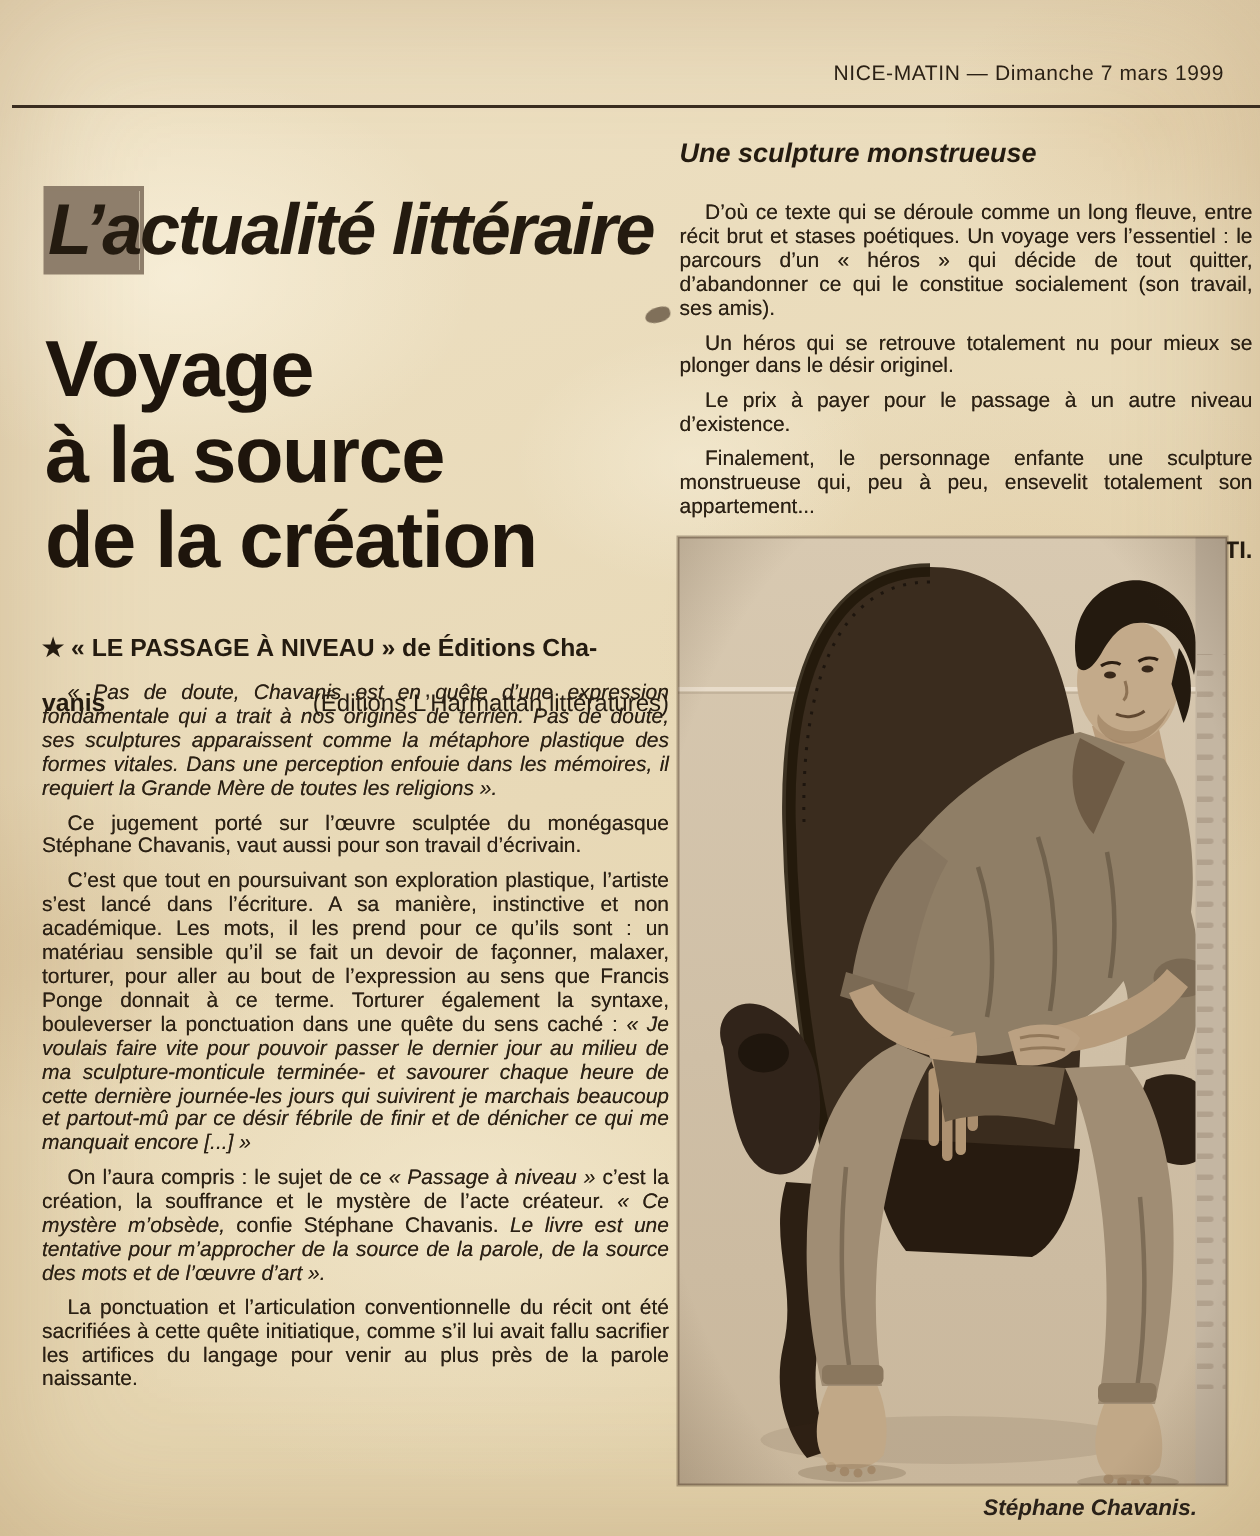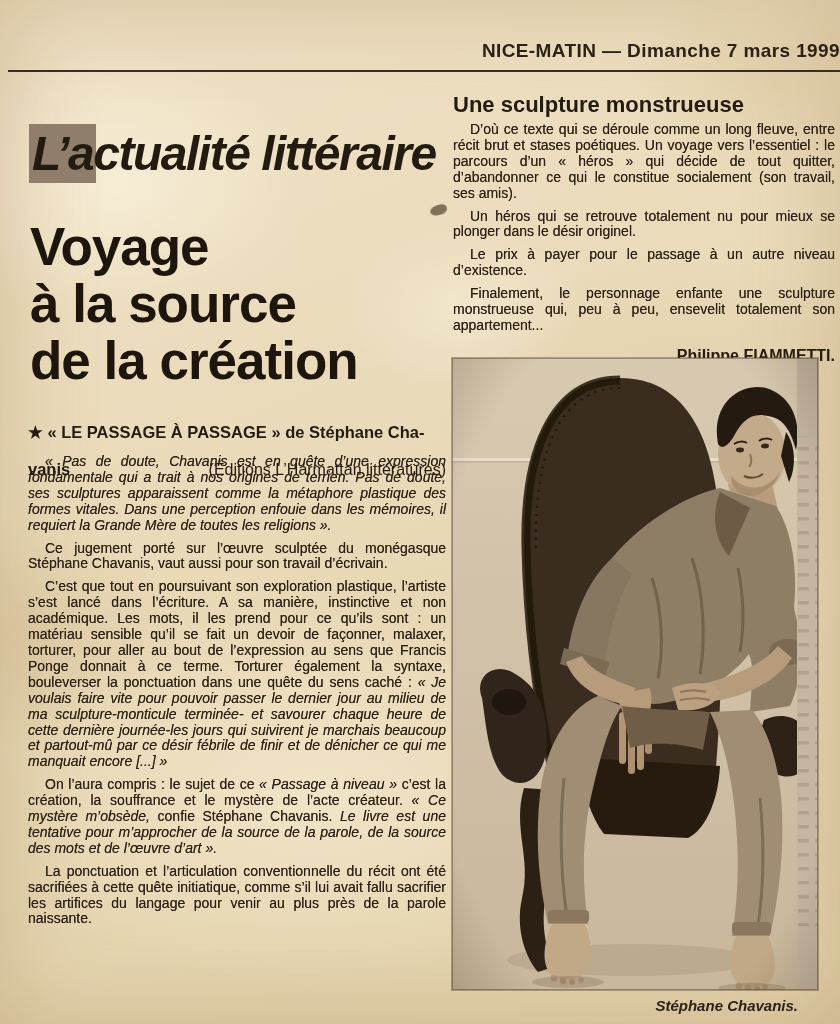--- a/index.html
+++ b/index.html
@@ -11,42 +11,42 @@
       radial-gradient(ellipse 320px 220px at 14% 18%, rgba(255,249,232,.55), transparent 62%),
       radial-gradient(ellipse 420px 300px at 82% 42%, rgba(213,186,143,.32), transparent 60%),
       radial-gradient(ellipse 520px 320px at 38% 78%, rgba(251,243,221,.5), transparent 60%),
       radial-gradient(ellipse 240px 170px at 92% 8%, rgba(209,178,132,.3), transparent 60%),
       radial-gradient(ellipse 260px 190px at 4% 62%, rgba(206,180,138,.34), transparent 60%),
       radial-gradient(ellipse 200px 140px at 55% 30%, rgba(255,250,235,.35), transparent 60%),
       linear-gradient(160deg,#eee1c4,#e2d1aa);
     box-shadow: inset 0 0 95px rgba(148,108,58,.30);
   }
   
-  .masthead{position:absolute;top:40px;right:0;font-size:19px;font-weight:bold;
+  .masthead{position:absolute;top:40px;right:24px;font-size:14px;font-weight:normal;
     letter-spacing:.4px;color:#2b2115;white-space:nowrap;}
   .mast-rule{position:absolute;top:70px;left:8px;width:832px;height:2px;background:#3a2d20;}
   
   .rubric{position:absolute;left:32px;top:126px;font-style:italic;font-weight:bold;
     font-size:48px;letter-spacing:-1.5px;color:#241b10;white-space:nowrap;}
   .rub-hl{background:#8e7e6b;box-shadow:0 0 0 3px #8e7e6b;}
   
   .headline{position:absolute;left:30px;top:218px;font-family:Liberation Sans, sans-serif;
     font-weight:bold;font-size:53px;line-height:57px;letter-spacing:-1px;color:#1e150c;}
   
   .bookref{position:absolute;left:28px;top:422px;width:418px;font-size:16.5px;
     line-height:21px;font-weight:bold;color:#241b10;}
   .bookref .l2{display:flex;justify-content:space-between;align-items:flex-end;}
   .bookref .ed{font-weight:normal;font-size:16px;margin-top:16px;}
   
   .col-left{position:absolute;left:28px;top:454px;width:418px;}
   .para{margin:0 0 7px 0;font-size:14px;line-height:15.9px;text-align:justify;
     text-indent:17px;color:#2a2014;text-shadow:0 0 .3px rgba(45,33,20,.7);}
   .para .it{font-style:italic;}
   .col-right{position:absolute;left:453px;top:92px;width:382px;}
-  .side-head{font-size:22px;font-weight:bold;margin:0 0 4px 0;color:#241b10;}
+  .side-head{font-size:18px;font-weight:bold;margin:0 0 21px 0;color:#241b10;font-style:italic;}
   .byline{text-align:right;font-weight:bold;font-size:16px;margin-top:13px;color:#241b10;}
   
   .photo{position:absolute;left:452px;top:358px;width:366px;height:632px;
     box-shadow:0 0 0 1px rgba(86,66,44,.4), 0 0 14px rgba(120,90,50,.25) inset;}
   .caption{position:absolute;top:997px;right:42px;font-size:15px;font-weight:bold;
     font-style:italic;color:#2a2118;}
   .smudge{position:absolute;background:#5d4c3a;border-radius:60% 40% 50% 50%;
     opacity:.75;filter:blur(.4px);}
 </style>
 </head>
@@ -60,21 +60,21 @@
   <div class="rubric"><span class="rub-hl">L’a</span><span>ctualité littéraire</span></div>
 
   <div class="headline">
     <div>Voyage</div>
     <div>à la source</div>
     <div>de la création</div>
   </div>
 
   <div class="bookref">
     <div><span>★</span>
-      <span>« LE PASSAGE À PASSAGE » de Stéphane Cha-</span></div>
+      <span>« LE PASSAGE À NIVEAU » de Éditions Cha-</span></div>
     <div class="l2">
       <span>vanis</span>
       <span class="ed">(Éditions L’Harmattan littératures)</span>
     </div>
   </div>
 
   <div class="col-left">
     <p class="para"><span class="it">« Pas de doute, Chavanis est en quête d’une expression fondamentale qui a trait à nos origines de terrien. Pas de doute, ses sculptures apparaissent comme la métaphore plastique des formes vitales. Dans une perception enfouie dans les mémoires, il requiert la Grande Mère de toutes les religions ».</span></p>
     <p class="para"><span>Ce jugement porté sur l’œuvre sculptée du monégasque Stéphane Chavanis, vaut aussi pour son travail d’écrivain.</span></p>
     <p class="para"><span>C’est que tout en poursuivant son exploration plastique, l’artiste s’est lancé dans l’écriture. A sa manière, instinctive et non académique. Les mots, il les prend pour ce qu’ils sont : un matériau sensible qu’il se fait un devoir de façonner, malaxer, torturer, pour aller au bout de l’expression au sens que Francis Ponge donnait à ce terme. Torturer également la syntaxe, bouleverser la ponctuation dans une quête du sens caché : </span><span class="it">« Je voulais faire vite pour pouvoir passer le dernier jour au milieu de ma sculpture-monticule terminée- et savourer chaque heure de cette dernière journée-les jours qui suivirent je marchais beaucoup et partout-mû par ce désir fébrile de finir et de dénicher ce qui me manquait encore [...] »</span></p>

